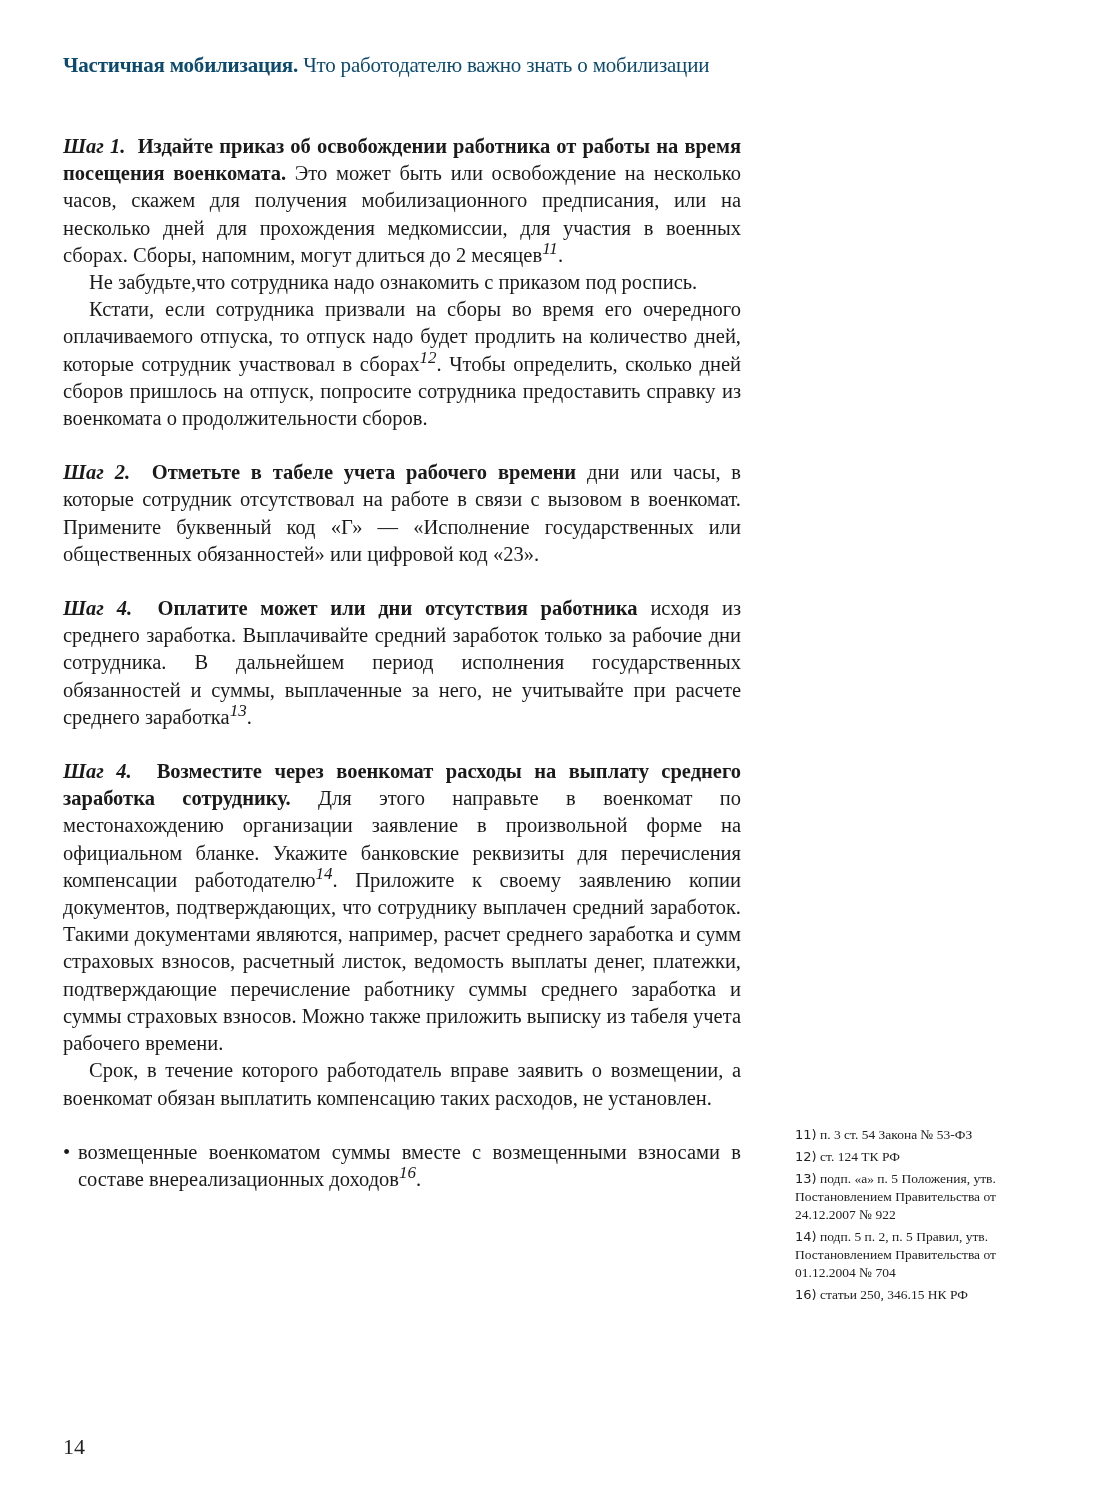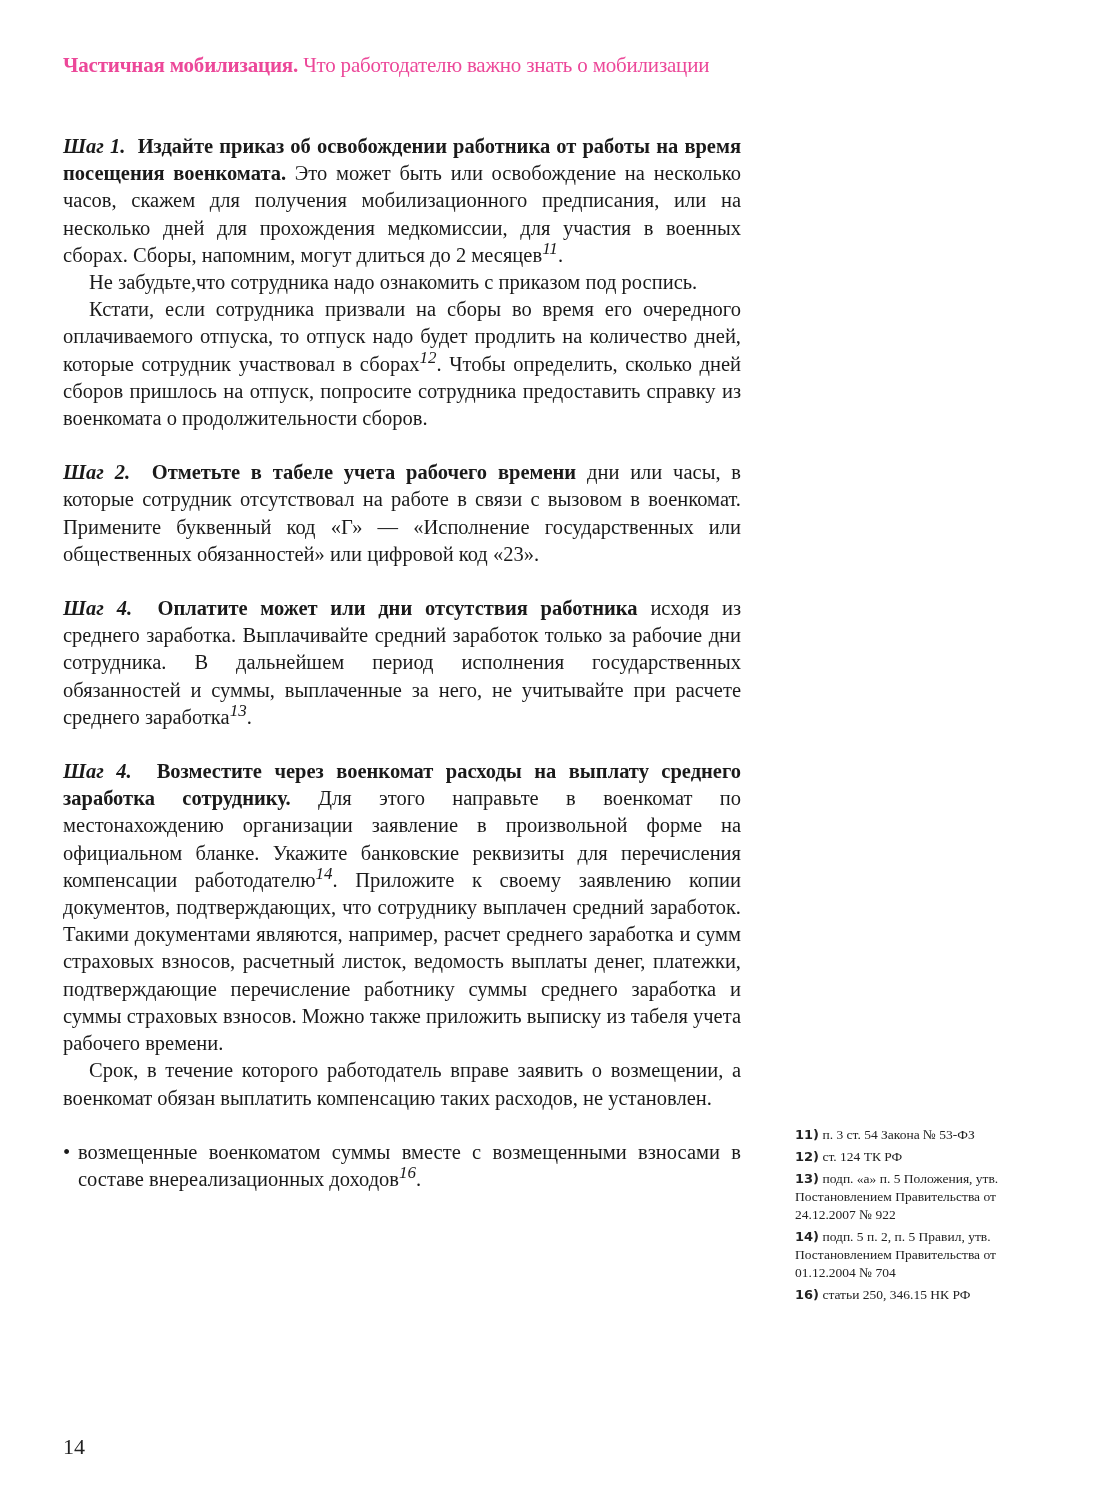--- a/index.html
+++ b/index.html
@@ -1,35 +1,35 @@
 <!DOCTYPE html>
 <html><head>
 <meta charset="utf-8">
 <style>
   html, body { margin: 0; padding: 0; background: #ffffff; }
   body { width: 1104px; height: 1500px; position: relative; overflow: hidden;
          font-family: "Liberation Serif", "DejaVu Serif", serif; color: #1a1a1a; }
-  .header { position: absolute; left: 63px; top: 53px; font-size: 21px; color: #ec4899;
+  .header { position: absolute; left: 63px; top: 53px; font-size: 21px; color: #0c4a6e;
             white-space: nowrap; letter-spacing: -0.2px; }
   .header .hb { font-weight: bold; }
   .main { position: absolute; left: 63px; top: 133px; width: 678px; font-size: 20.5px;
           line-height: 27.2px; text-align: justify; }
   .main p { margin: 0; }
   .main p.indent { text-indent: 26px; }
   .step { margin-bottom: 27px; }
   .step-label { font-weight: bold; font-style: italic; }
   .step-title { font-weight: bold; }
   sup { font-size: 17px; line-height: 0; vertical-align: 8px; font-style: italic; }
   ul.bullets { list-style: none; margin: 0; padding: 0; }
   ul.bullets li { position: relative; padding-left: 15px; }
   ul.bullets li::before { content: "\2022"; position: absolute; left: 0; top: 0; }
   .footnotes { position: absolute; left: 795px; top: 1126px; width: 230px; font-size: 13.5px;
                line-height: 18px; color: #222; }
   .fn { margin-bottom: 4px; }
-  .fn b { font-family: "DejaVu Sans", sans-serif; font-weight: bold; font-size: 13px; }
+  .fn b { font-family: "DejaVu Sans", sans-serif; font-weight: normal; font-size: 13px; }
   .page-num { position: absolute; left: 63px; top: 1434px; font-size: 22px; color: #222; }
 </style>
 </head>
 <body>
 
 <div class="header">
   <span class="hb">Частичная мобилизация.</span>
   <span>Что работодателю важно знать о мобилизации</span>
 </div>
 

